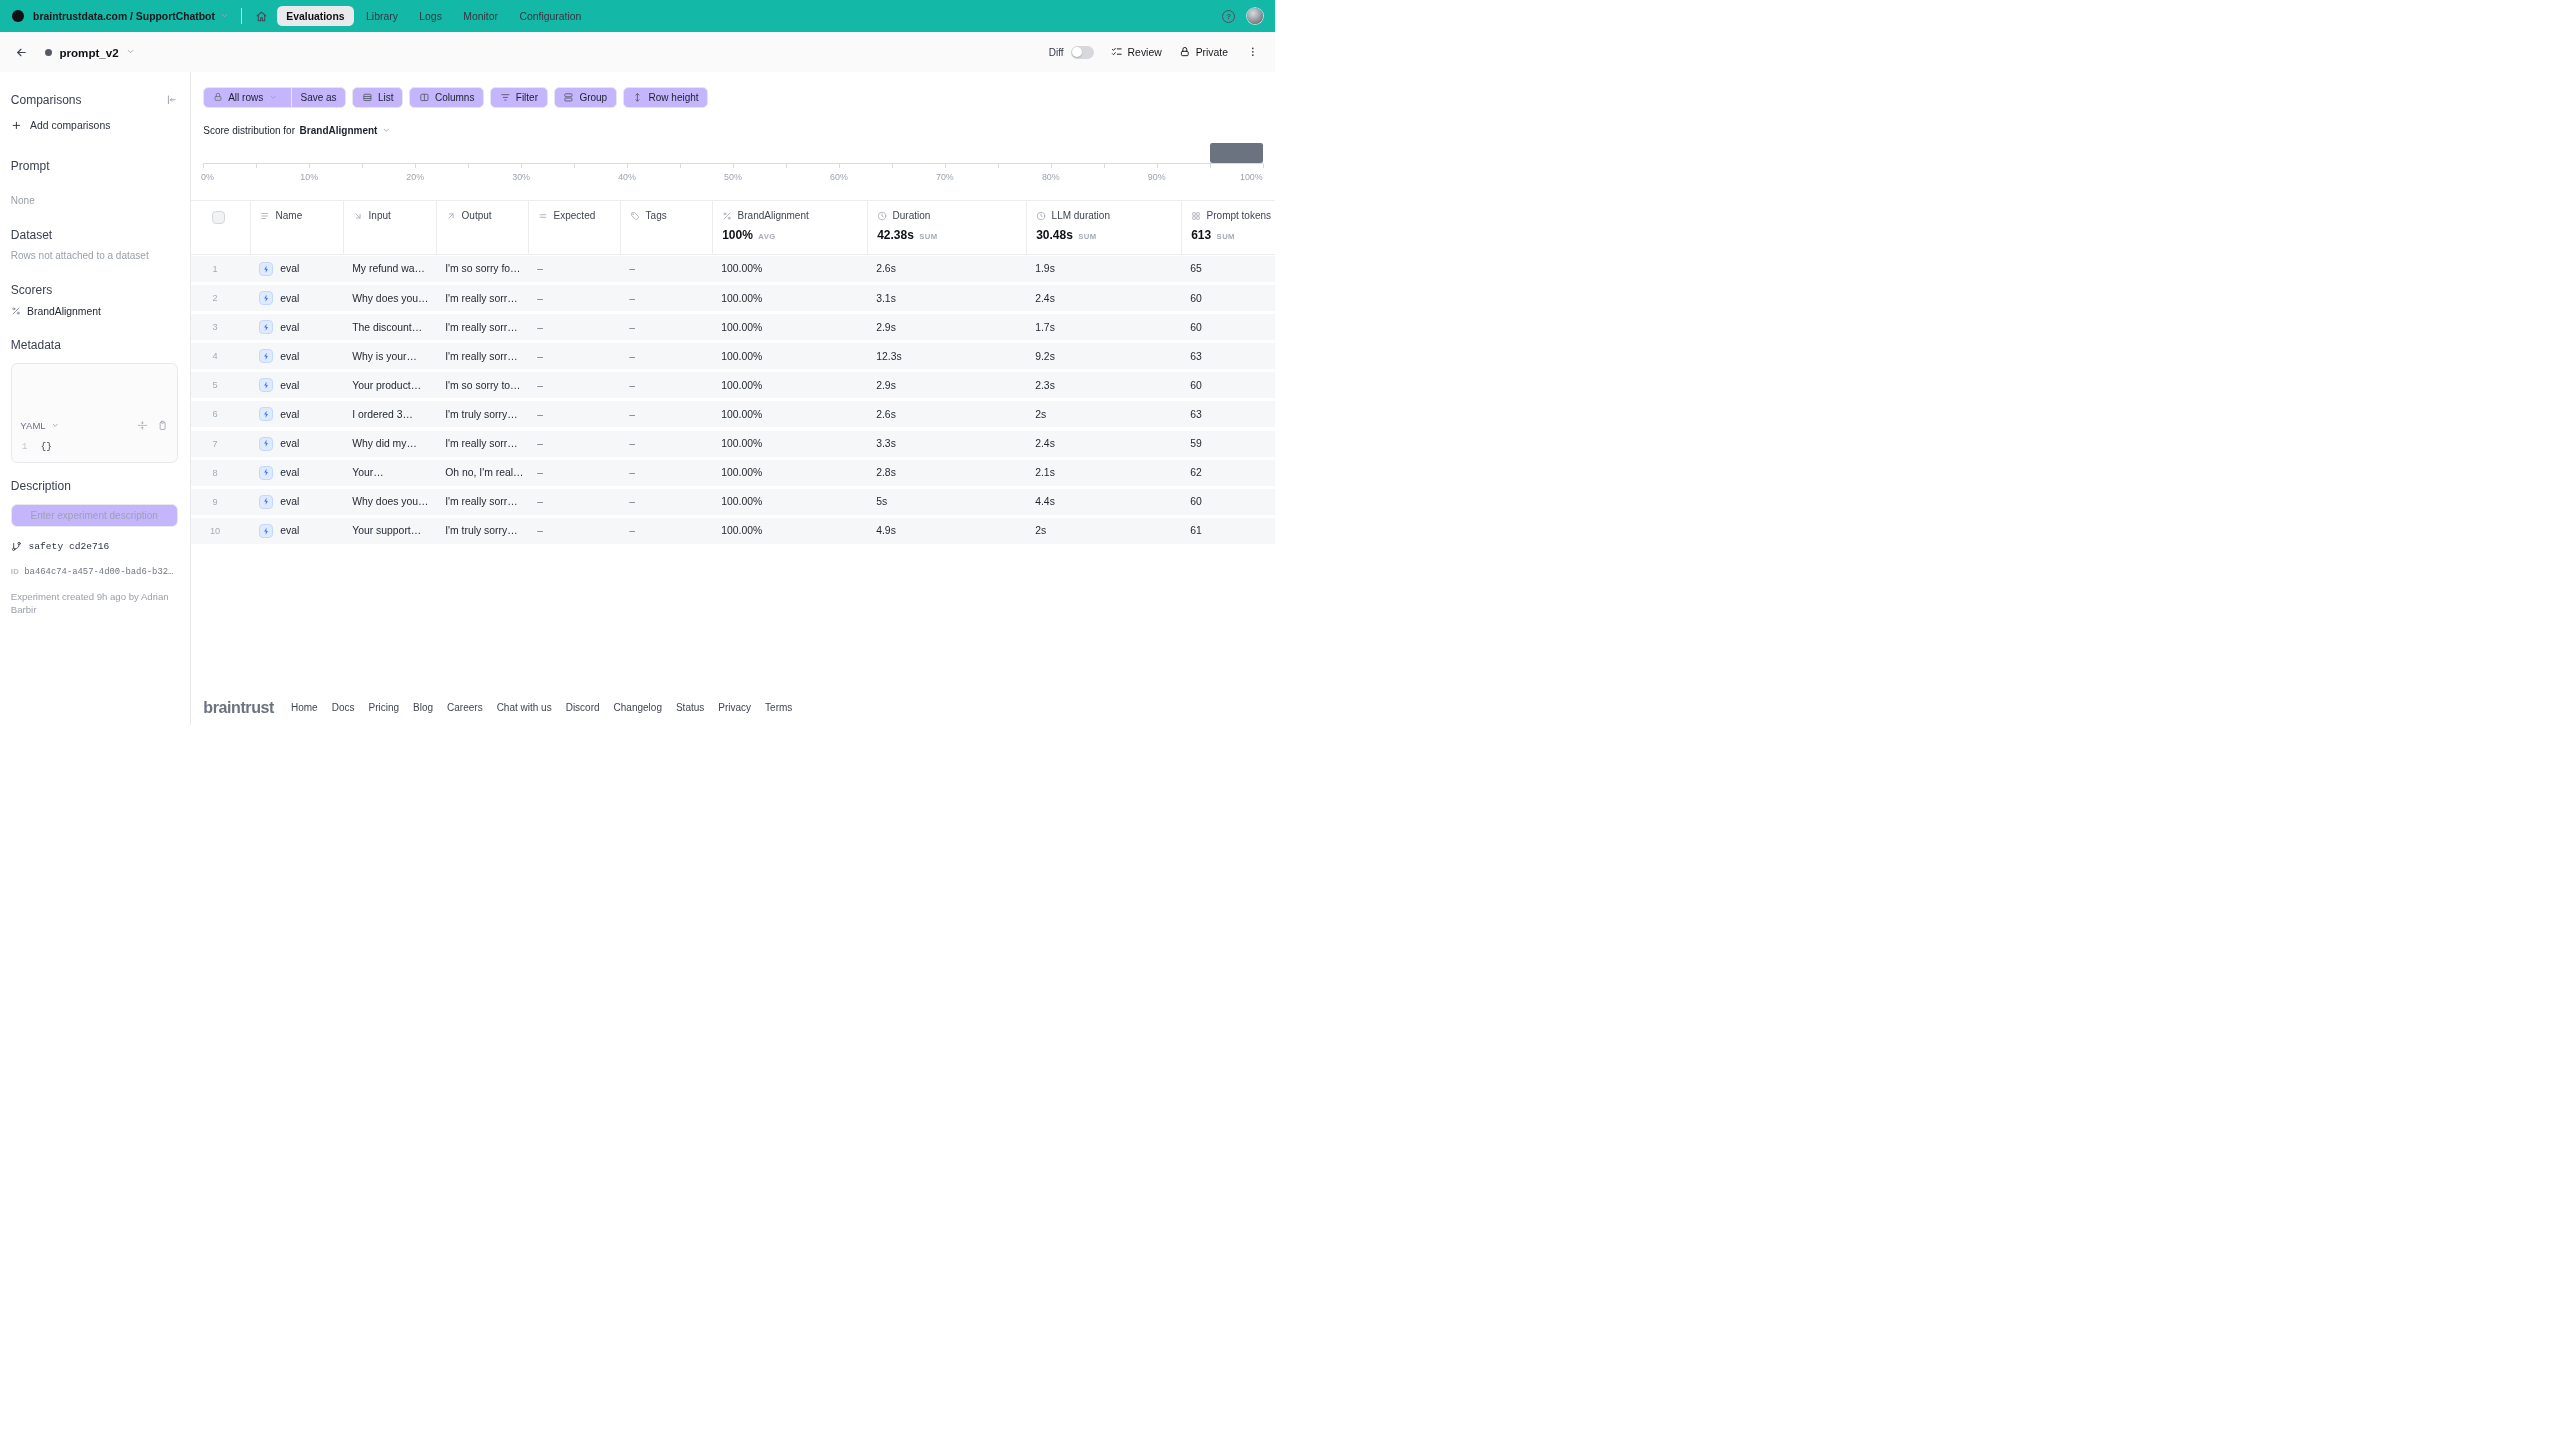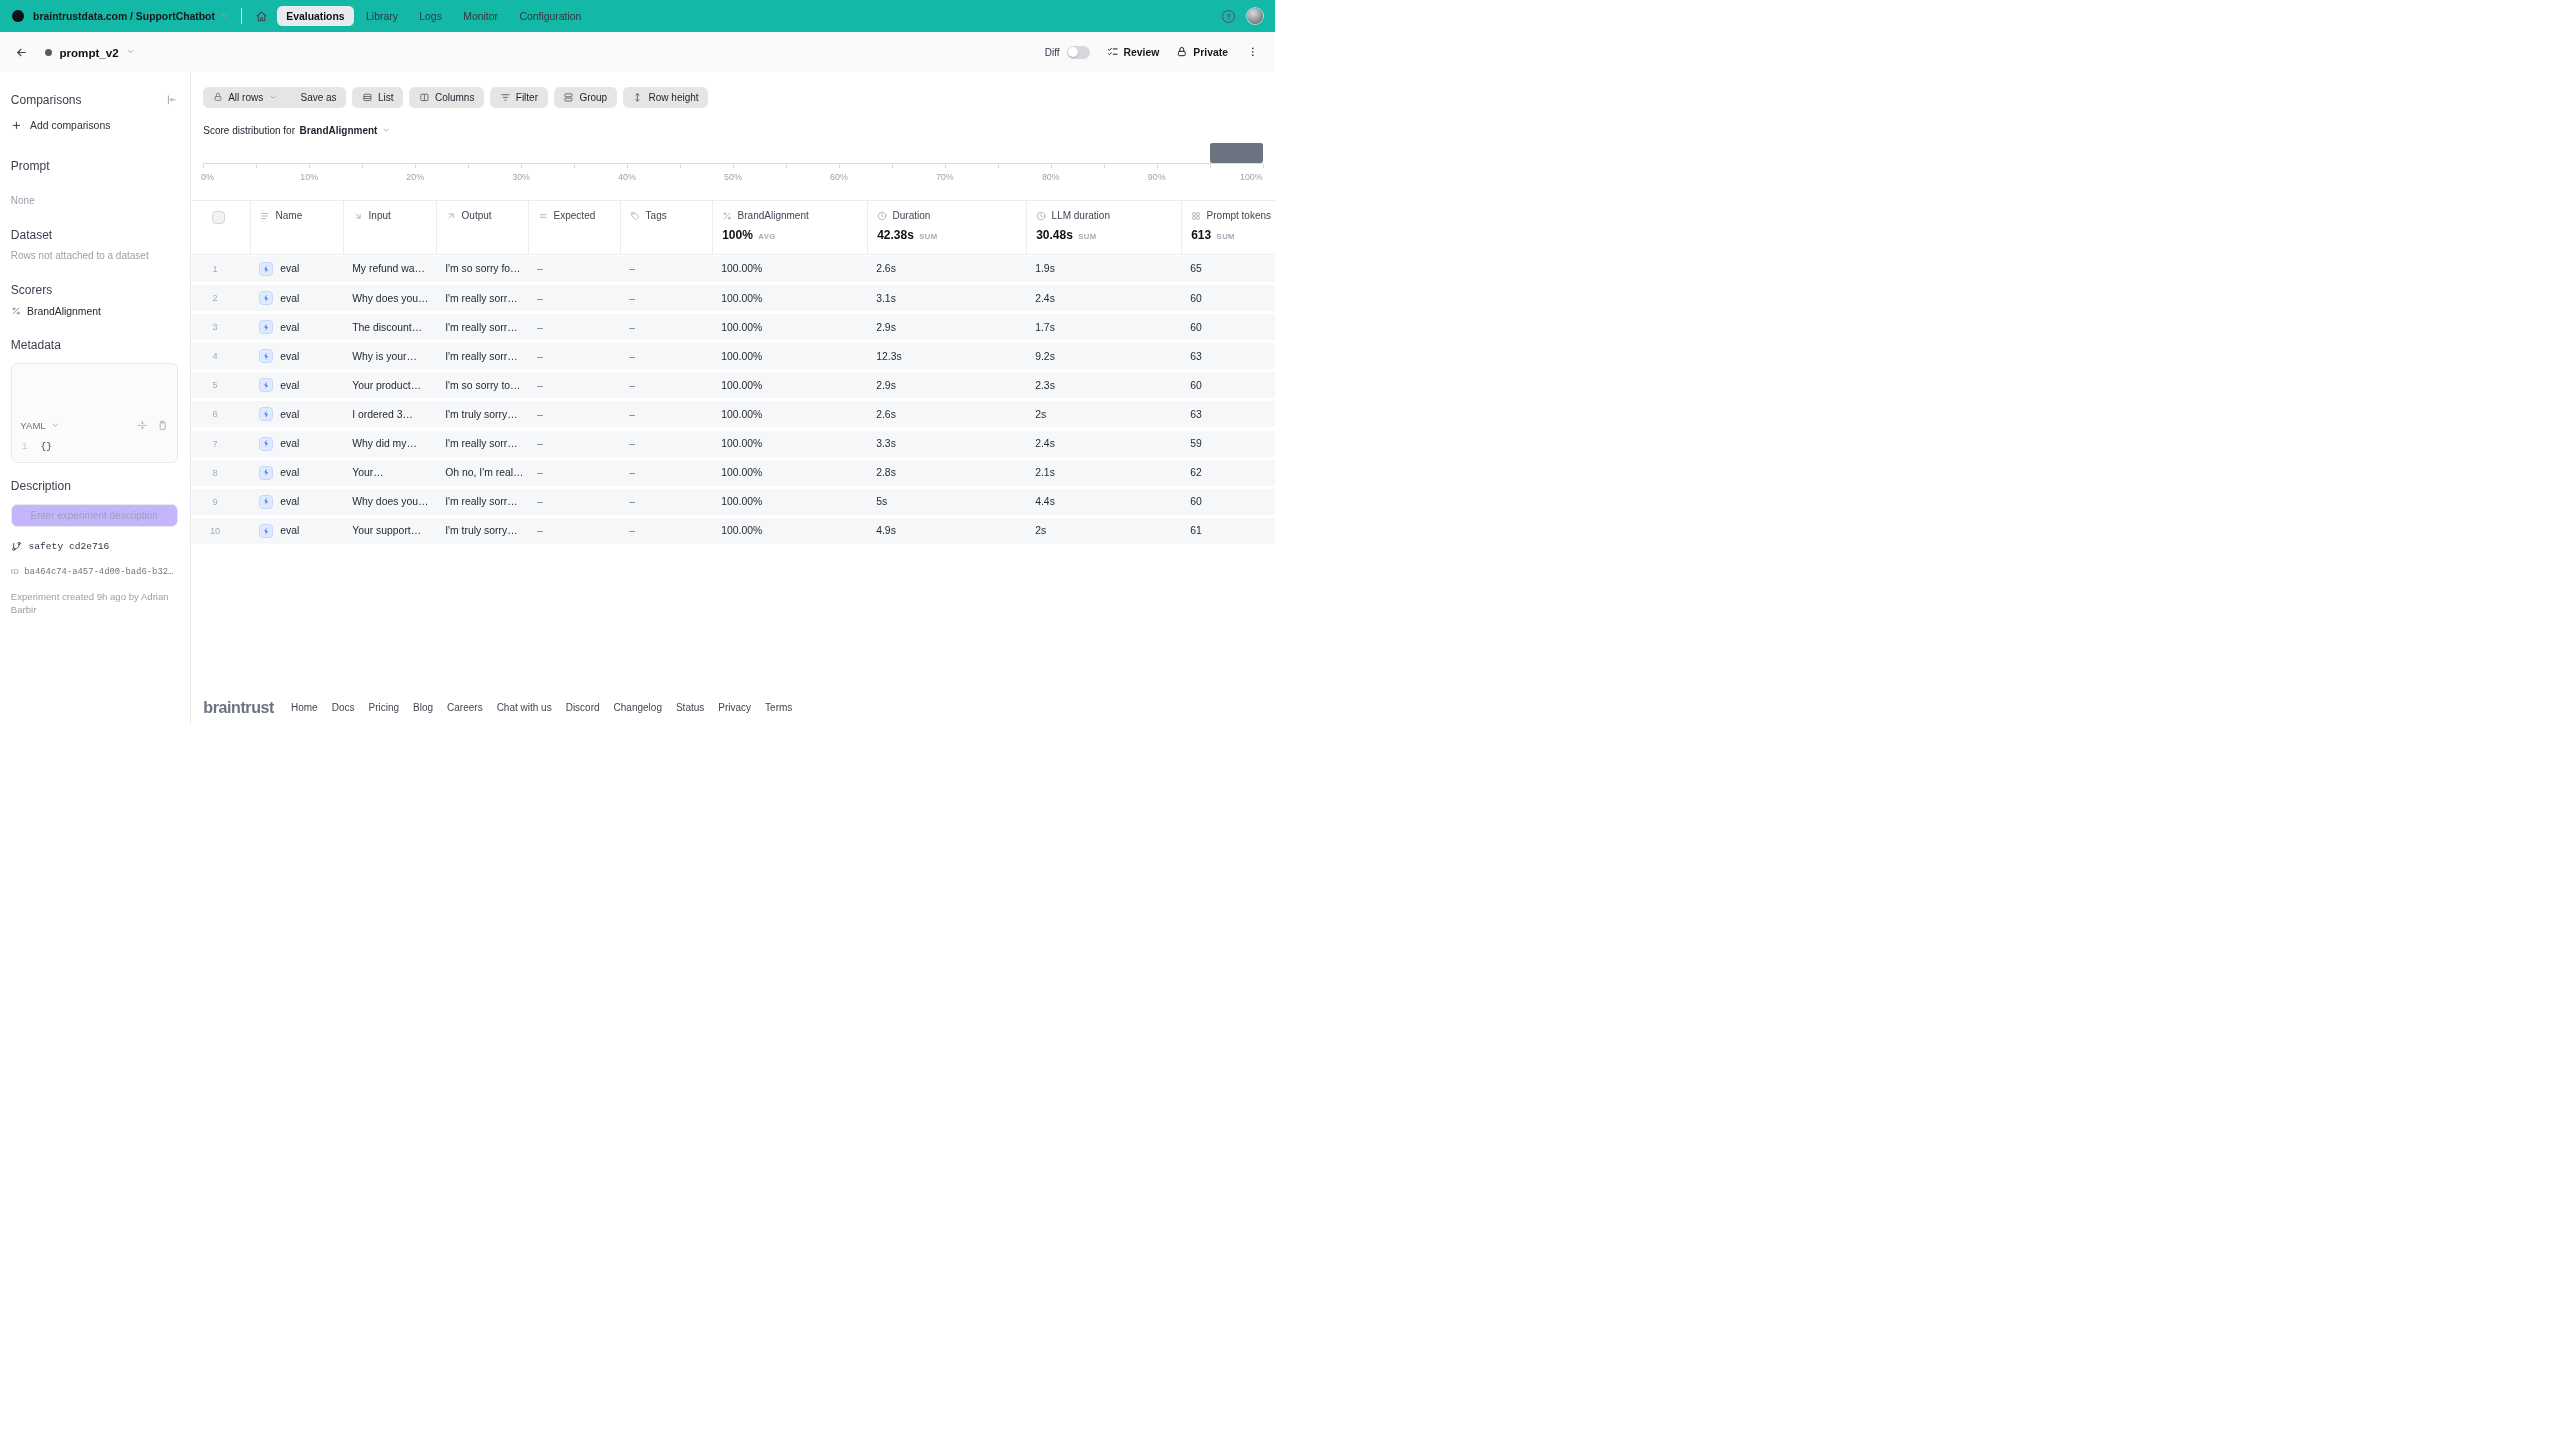--- a/index.html
+++ b/index.html
@@ -36,21 +36,21 @@
   .back-btn{cursor:pointer;display:flex;}
   .exp{display:flex;align-items:center;gap:7px;margin-left:17px;cursor:pointer;}
   .exp-dot{width:7px;height:7px;border-radius:50%;background:#555a66;}
   .exp-name{font-size:11.6px;font-weight:700;color:#0f1115;}
   .sub-right{margin-left:auto;display:flex;align-items:center;gap:17px;}
   .diff-wrap{display:flex;align-items:center;gap:7px;}
   .diff-label{font-size:10px;color:#32374a;}
   .toggle{width:23px;height:13px;border-radius:7px;background:#d6d8dc;position:relative;cursor:pointer;}
   .toggle .knob{position:absolute;top:1.5px;left:1.5px;width:10px;height:10px;border-radius:50%;background:#fff;
     box-shadow:0 0.8px 1.5px rgba(0,0,0,.25);}
-  .ghost-btn{display:flex;align-items:center;gap:5.4px;font-size:10.4px;font-weight:700;color:#16181d;cursor:pointer;}
+  .ghost-btn{display:flex;align-items:center;gap:5.4px;font-size:10.4px;font-weight:400;color:#16181d;cursor:pointer;}
   .kebab{cursor:pointer;padding:1.5px;}
 
   
   .sidebar{position:absolute;top:72px;left:0;bottom:0;width:191px;background:#fff;
     border-right:0.8px solid #e7e9ec;padding:21px 12.3px 0 10.8px;}
   .side-head{display:flex;justify-content:space-between;align-items:center;}
   .side-label{font-size:12px;font-weight:400;color:#3b4150;}
   .collapse-btn{cursor:pointer;}
   .add-comp{margin-top:13px;display:flex;align-items:center;gap:8.5px;font-size:10.4px;font-weight:500;color:#2c313c;cursor:pointer;}
   .side-value{font-size:10px;color:#9aa0aa;}
@@ -67,21 +67,21 @@
     font-size:9.6px;color:#2f3440;cursor:pointer;}
   .id-row{display:flex;align-items:baseline;gap:5.4px;}
   .id-label{font-size:7.7px;font-weight:700;color:#b6bac1;letter-spacing:0.2px;}
   .id-value{font-family:"Liberation Mono",monospace;font-size:8.9px;color:#6f7580;white-space:nowrap;}
   .created{font-size:9.6px;color:#9aa0aa;line-height:1.4;width:160px;}
 
   
   .main{position:absolute;left:191px;top:72px;right:0;bottom:35px;background:#fff;overflow:hidden;}
   .toolbar{display:flex;gap:6.2px;margin:14.6px 0 0 12.3px;}
   .tbtn{height:21px;display:flex;align-items:center;gap:5.4px;padding:0 8.5px;border:0.8px solid #e5e7eb;
-    border-radius:5.4px;background:#e5e5e5;font-size:10px;font-weight:500;color:#1c212b;cursor:pointer;white-space:nowrap;}
+    border-radius:5.4px;background:#c4b5fd;font-size:10px;font-weight:500;color:#1c212b;cursor:pointer;white-space:nowrap;}
   .split{display:flex;align-items:stretch;padding:0;cursor:default;}
   .seg{display:flex;align-items:center;gap:5.4px;padding:0 8.5px;cursor:pointer;}
   .seg + .seg{border-left:0.8px solid #e5e7eb;}
 
   .chart-title{margin:17px 0 0 12.3px;display:flex;align-items:center;gap:4.6px;font-size:10px;color:#1c212b;cursor:pointer;width:fit-content;}
   .chart-title .bold{font-weight:700;}
   .chart{position:relative;margin:6.2px 12.3px 0 12.3px;height:43px;}
   .axis{position:absolute;left:0;right:0;top:21px;height:1.5px;background:#d8dbdf;}
   .hbar{position:absolute;background:#6b7280;border-radius:2.3px;cursor:pointer;}
   .tick{position:absolute;top:22px;width:0.8px;height:3.9px;background:#d8dbdf;}

